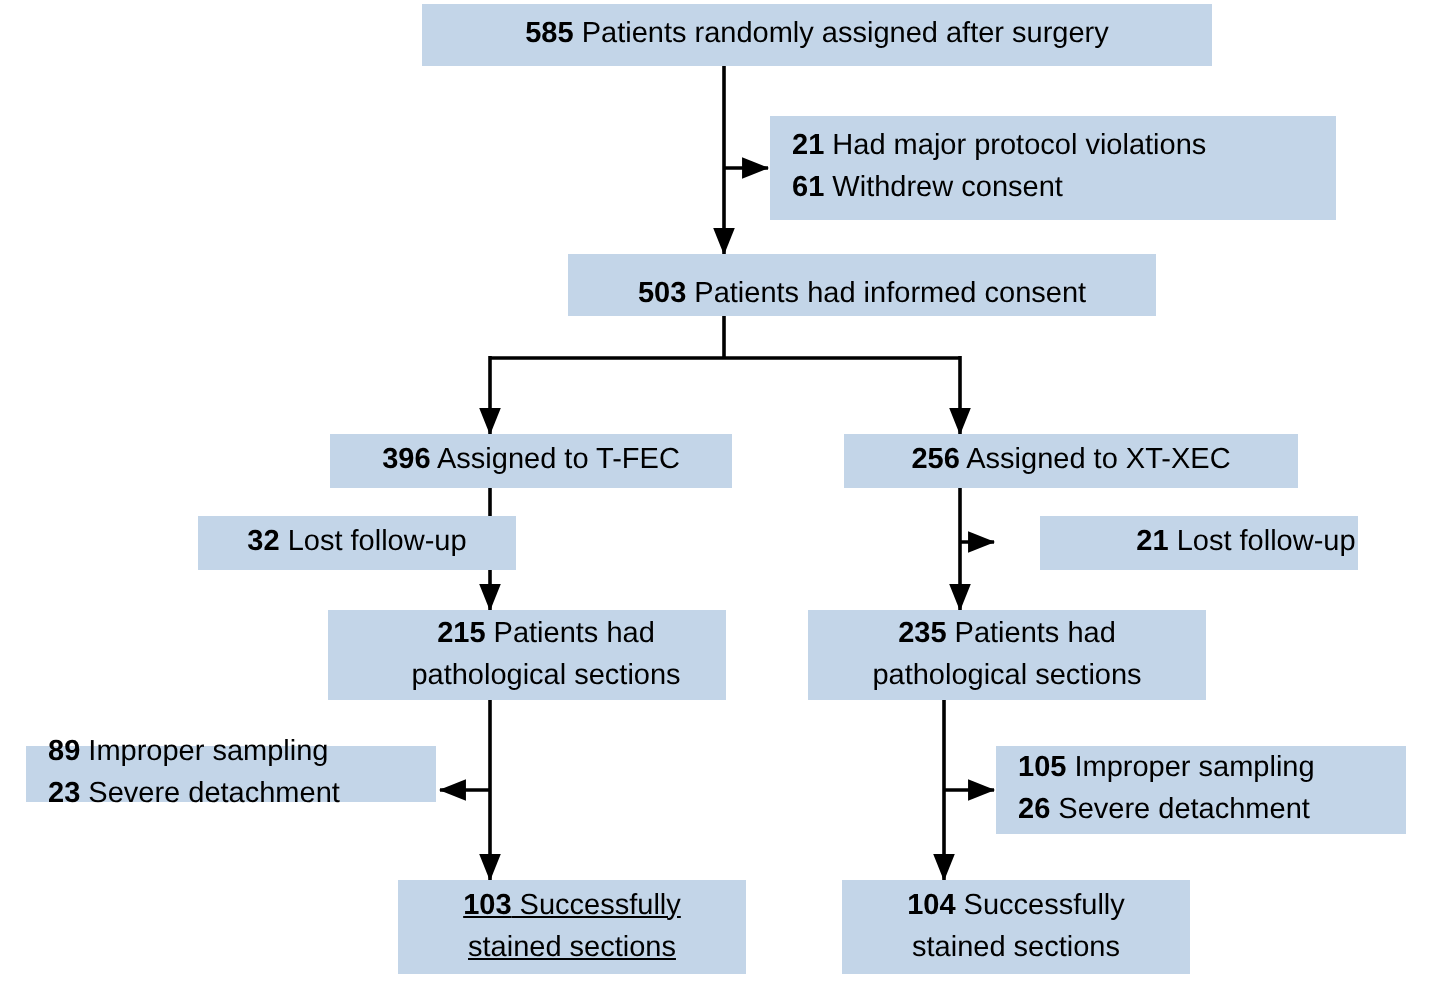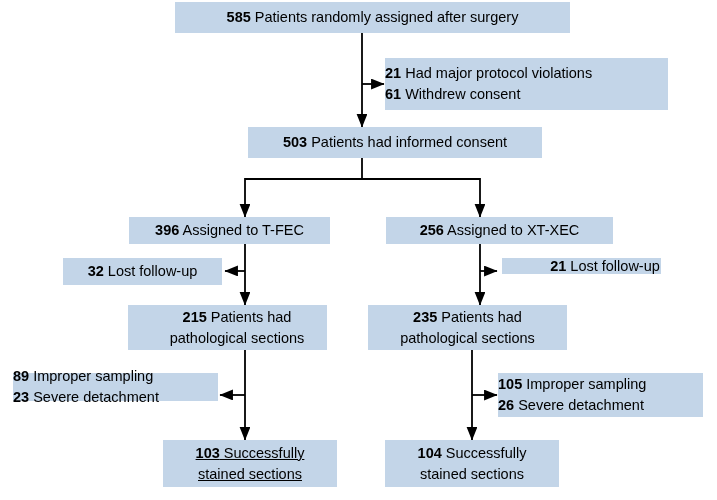--- a/index.html
+++ b/index.html
@@ -19,22 +19,22 @@
     position: absolute;
     background: #c3d5e8;
     color: #000000;
     font-size: 14.5px;
     line-height: 21px;
     display: flex;
     flex-direction: column;
     justify-content: center;
     box-sizing: border-box;
   }
-  .box.center { align-items: center; text-align: center; }
-  .box.left   { align-items: flex-start; text-align: left; }
+  .box.center { align-items: center; text-align: center; margin-left: 36px; }
+  .box.left   { align-items: flex-start; text-align: left; padding-left: 11px; }
   .box .num { font-weight: bold; }
   .line-row { white-space: nowrap; }
 
   svg.connectors {
     position: absolute;
     left: 0;
     top: 0;
     width: 717px;
     height: 500px;
     pointer-events: none;
@@ -81,21 +81,21 @@
 
   <div class="box left" style="left:385px; top:58px; width:283px; height:52px;">
     <div class="line-row">
       <span class="num">21</span><span> Had major protocol violations</span>
     </div>
     <div class="line-row">
       <span class="num">61</span><span> Withdrew consent</span>
     </div>
   </div>
 
-  <div class="box center" style="left:248px; top:127px; width:294px; height:31px;">
+  <div class="box center" style="left:248px; top:127px; width:294px; height:31px;justify-content:flex-end;">
     <div class="line-row">
       <span class="num">503</span><span> Patients had informed consent</span>
     </div>
   </div>
 
   <div class="box center" style="left:129px; top:217px; width:201px; height:27px;">
     <div class="line-row">
       <span class="num">396</span><span> Assigned to T-FEC</span>
     </div>
   </div>
@@ -105,21 +105,21 @@
       <span class="num">256</span><span> Assigned to XT-XEC</span>
     </div>
   </div>
 
   <div class="box center" style="left:63px; top:258px; width:159px; height:27px;">
     <div class="line-row">
       <span class="num">32</span><span> Lost follow-up</span>
     </div>
   </div>
 
-  <div class="box center" style="left:502px; top:258px; width:159px; height:16px;padding-left:47px;">
+  <div class="box center" style="left:484px; top:258px; width:159px; height:27px;padding-left:47px;">
     <div class="line-row">
       <span class="num">21</span><span> Lost follow-up</span>
     </div>
   </div>
 
   <div class="box center" style="left:128px; top:305px; width:199px; height:45px;padding-left:19px;">
     <div class="line-row">
       <span class="num">215</span><span> Patients had</span>
     </div>
     <div class="line-row">pathological sections</div>

